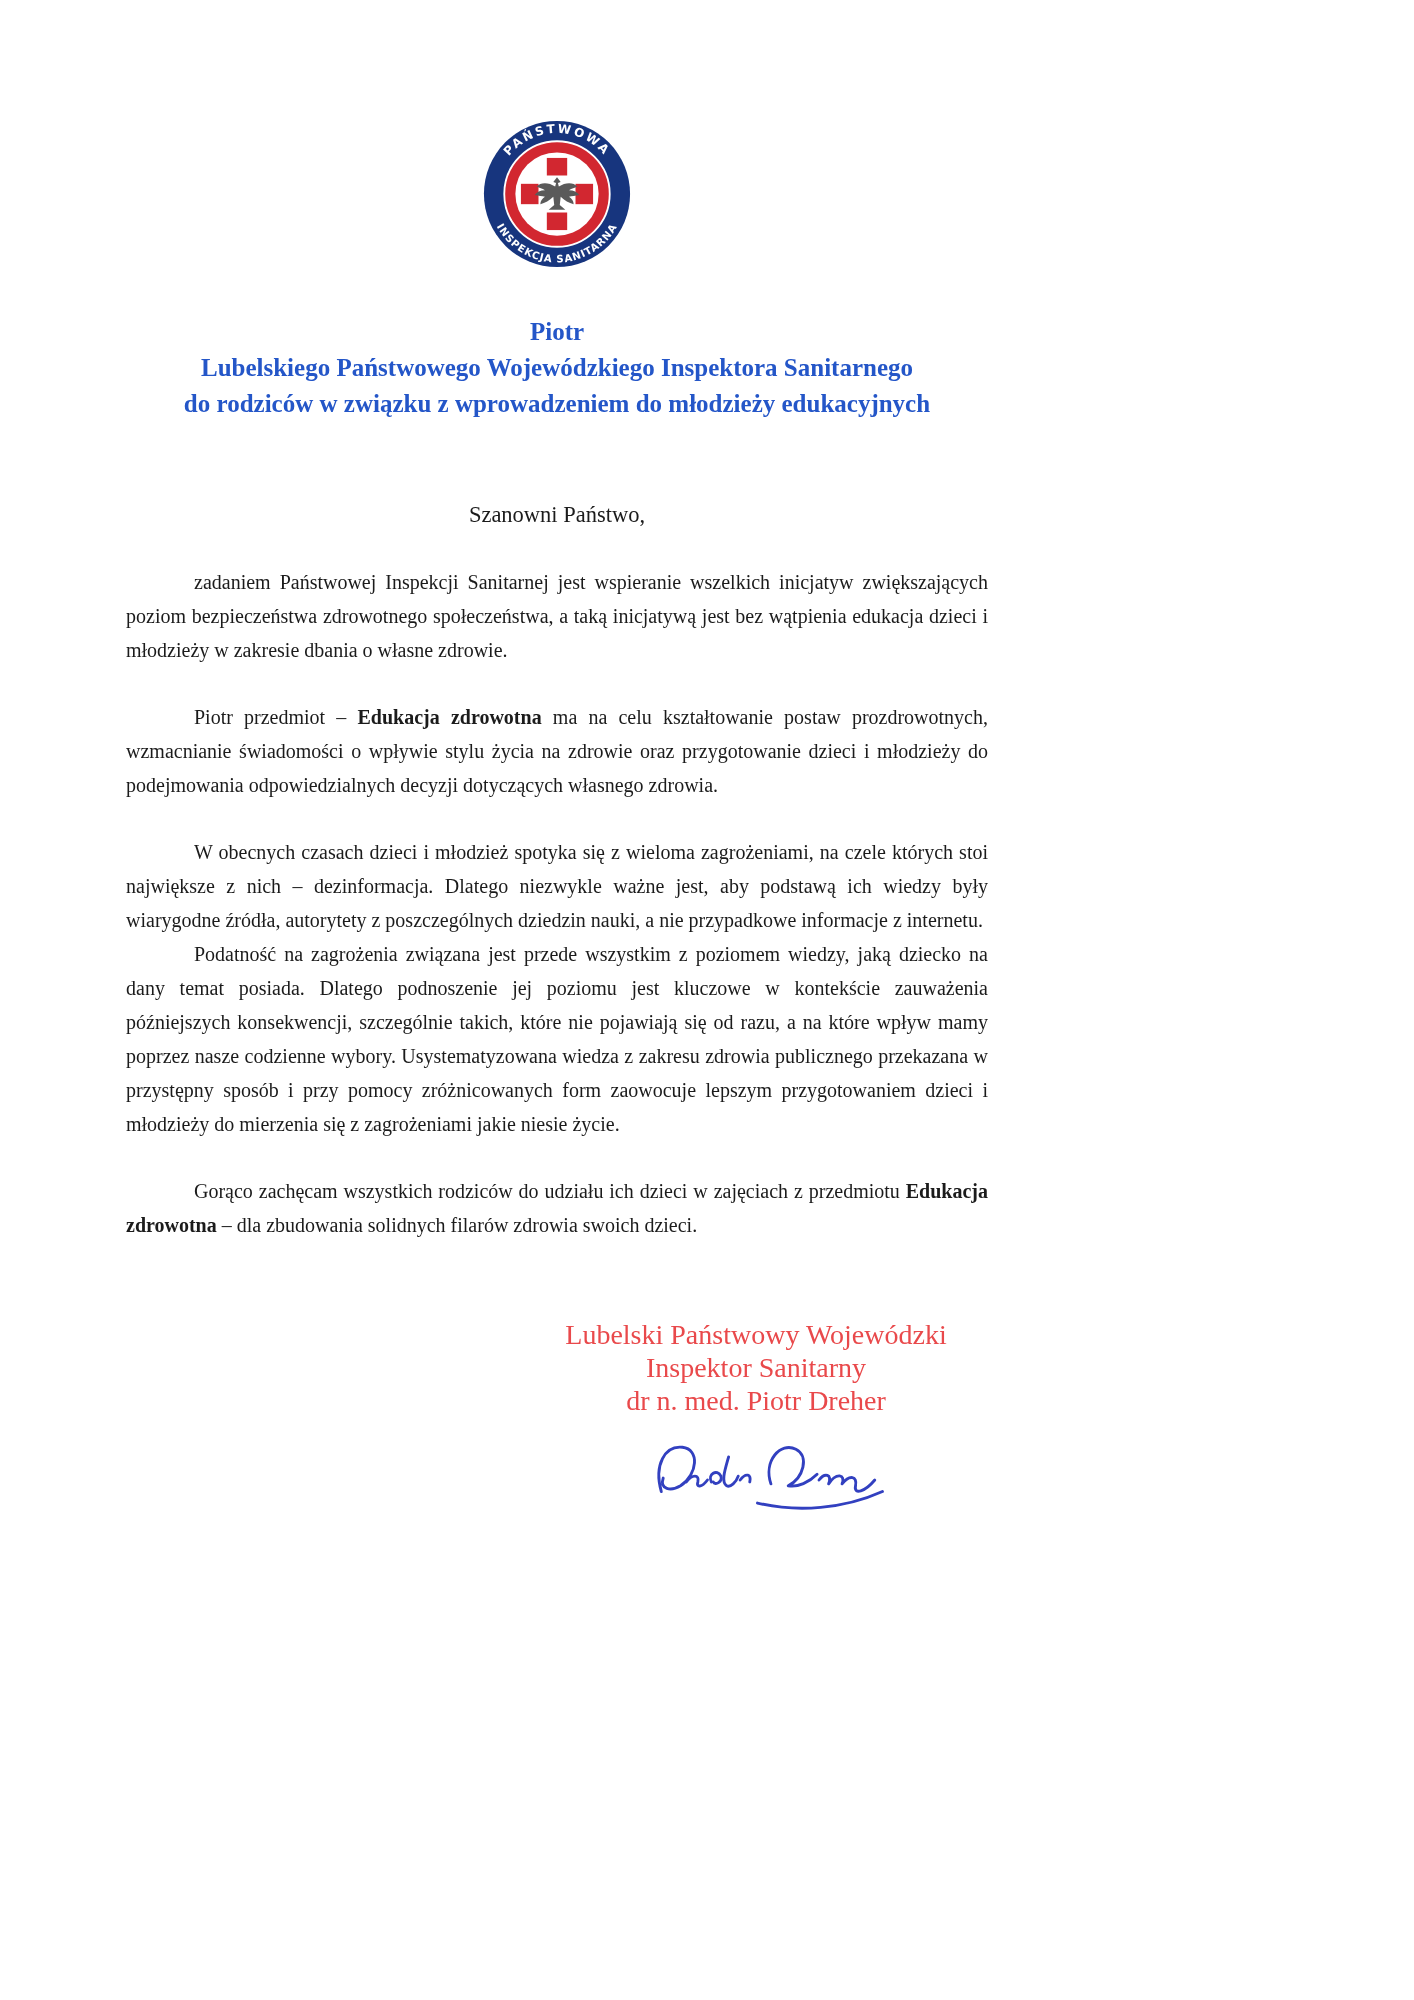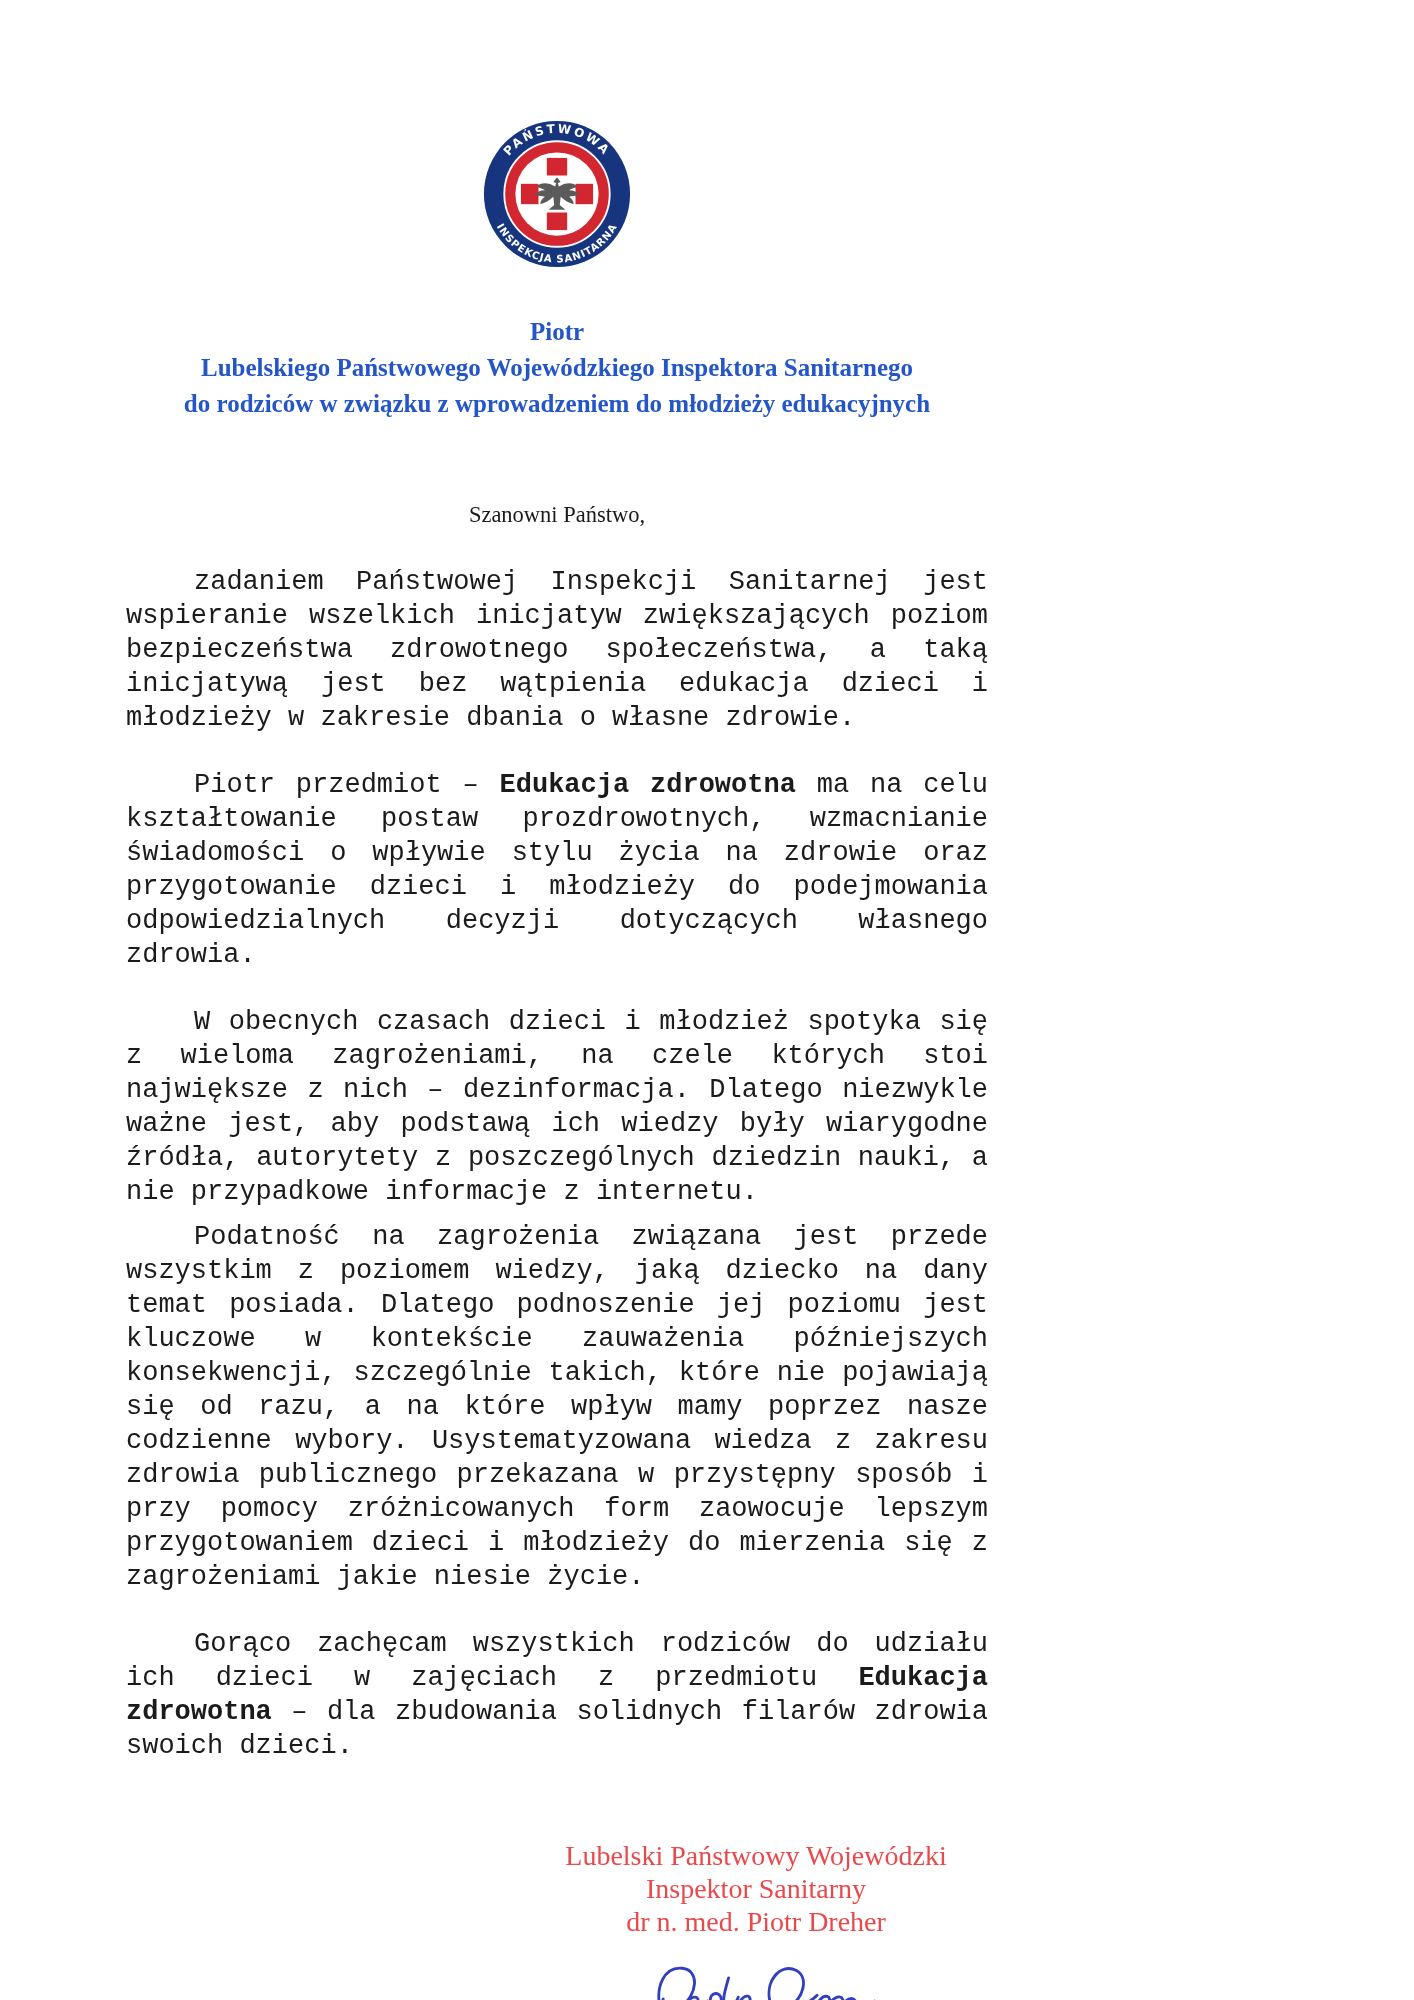--- a/index.html
+++ b/index.html
@@ -38,27 +38,26 @@
     line-height: 36px;
   }
   .salutation {
     margin-top: 76px;
     font-size: 22.5px;
     line-height: 34px;
     text-align: center;
   }
   .body-block {
     margin-top: 22px;
-    font-size: 27px;
+    font-size: 20px;
     line-height: 34px;
     text-align: justify;
-    font-family: Liberation Mono, monospace;
   }
   .para { text-indent: 68px; margin-top: 33px; }
-  .para.tight { margin-top: 11px; }
+  .para.tight { margin-top: 0; }
   .para b { font-weight: bold; }
   .sig-block {
     margin-top: 76px;
     margin-left: 400px;
     width: 460px;
     text-align: center;
     color: #e9494b;
     font-size: 28px;
     line-height: 33px;
   }

